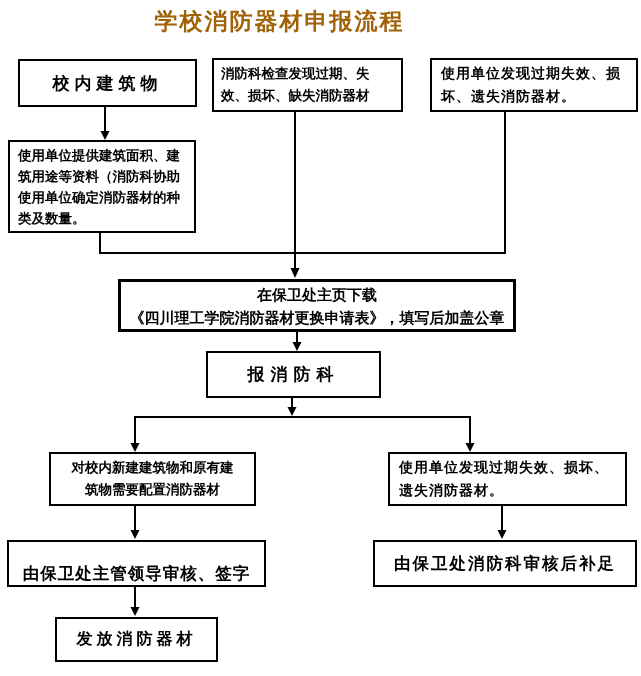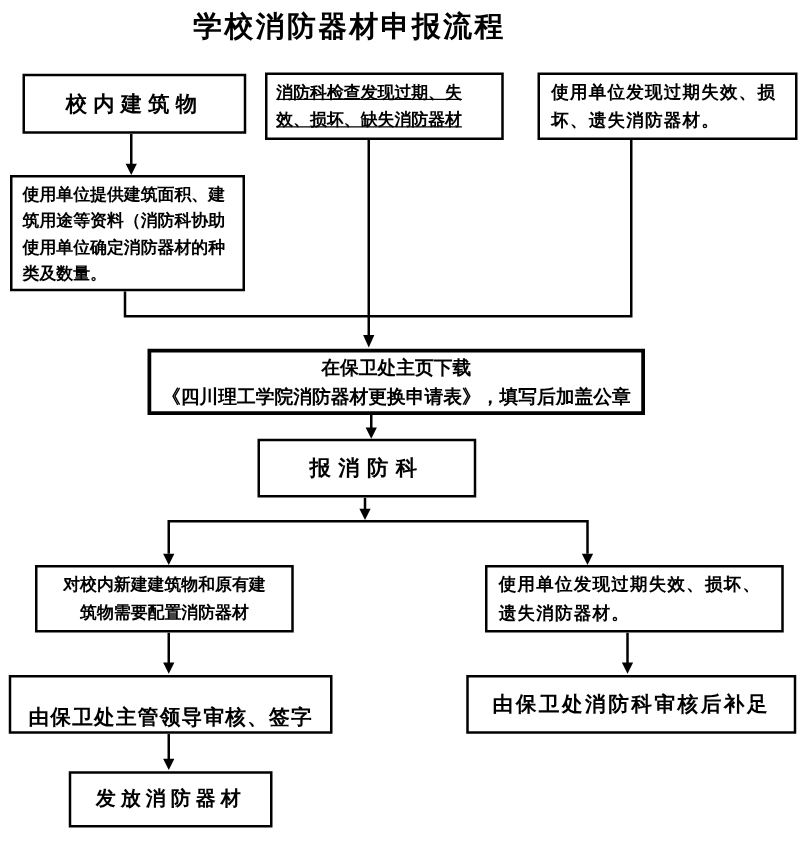--- a/index.html
+++ b/index.html
@@ -19,43 +19,43 @@
   .title {
     position: absolute;
     left: 0;
     top: 6px;
     width: 559px;
     text-align: center;
     font-family: "Liberation Serif", "DejaVu Serif", serif;
     font-size: 23px;
     font-weight: 700;
     letter-spacing: 2px;
-    color: #000000;
+    color: #a16207;
   }
   .node {
     position: absolute;
     box-sizing: border-box;
     border: 2px solid #000000;
     background: #ffffff;
     font-weight: 700;
     color: #000000;
     display: flex;
     flex-direction: column;
     justify-content: center;
   }
   .node.center { align-items: center; text-align: center; }
   .node.left   { align-items: flex-start; text-align: left; }
 
   .n-a { left: 18px;  top: 59px;  width: 179px; height: 48px; font-size: 17px; letter-spacing: 5px; }
-  .n-b { left: 212px; top: 58px;  width: 191px; height: 54px; font-size: 13.5px; line-height: 22px; padding: 2px 7px; text-decoration: underline; }
+  .n-b { left: 212px; top: 58px;  width: 191px; height: 54px; font-size: 13.5px; line-height: 22px; padding: 2px 7px; }
   .n-c { left: 430px; top: 58px;  width: 208px; height: 54px; font-size: 14px;   line-height: 23px; padding: 2px 9px; letter-spacing: 1px; }
   .n-d { left: 8px;   top: 140px; width: 188px; height: 93px; font-size: 13.5px; line-height: 21px; padding: 4px 8px; justify-content: center; }
   .n-e { left: 118px; top: 279px; width: 398px; height: 53px; border-width: 3px; font-size: 15px; line-height: 23px; }
   .n-f { left: 206px; top: 351px; width: 175px; height: 47px; font-size: 17px; letter-spacing: 6px; }
-  .n-g { left: 28px;  top: 452px; width: 207px; height: 54px; font-size: 13.5px; line-height: 22px; padding: 2px 16px; }
+  .n-g { left: 49px;  top: 452px; width: 207px; height: 54px; font-size: 13.5px; line-height: 22px; padding: 2px 16px; }
   .n-h { left: 388px; top: 452px; width: 239px; height: 54px; font-size: 14px;   line-height: 23px; padding: 2px 9px; letter-spacing: 1px; }
   .n-i { left: 7px;   top: 540px; width: 259px; height: 47px; font-size: 16.5px; letter-spacing: 1px; justify-content: flex-end; }
   .n-j { left: 373px; top: 540px; width: 264px; height: 47px; font-size: 16.5px; letter-spacing: 2px; }
   .n-k { left: 55px;  top: 617px; width: 163px; height: 45px; font-size: 16px; letter-spacing: 4px; }
 
   .connectors {
     position: absolute;
     left: 0; top: 0;
     width: 641px; height: 676px;
     pointer-events: none;

